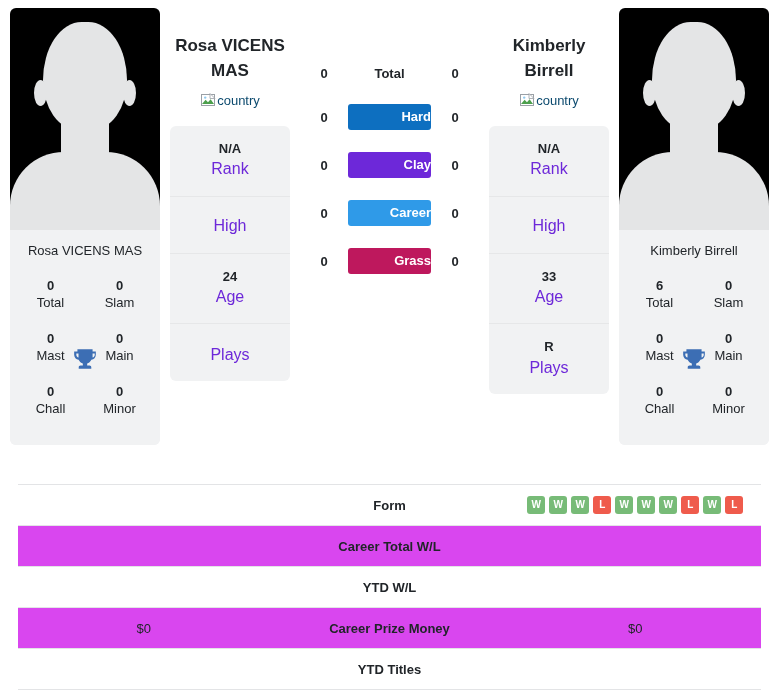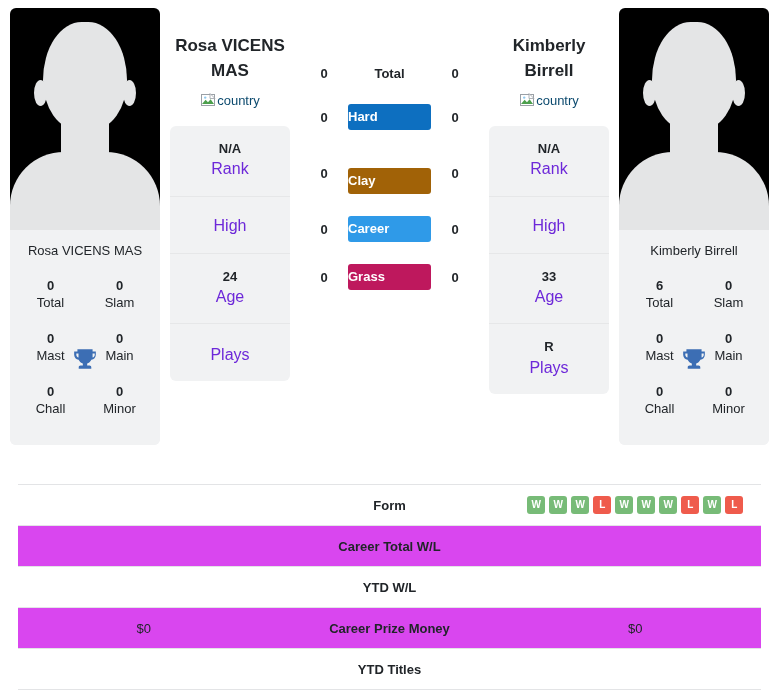--- a/index.html
+++ b/index.html
@@ -207,21 +207,21 @@
     text-align: center;
   }
   .surf-badge {
     display: block;
     width: 83px;
     padding: 6px 0 7px 0;
     border-radius: 3px;
     color: #ffffff;
     font-size: 13px;
     font-weight: bold;
-    text-align: left;
+    text-align: right;
     line-height: 1;
   }
   .surf-plain {
     font-size: 13px;
     font-weight: bold;
     color: #212529;
     text-align: center;
   }
 
   
@@ -368,21 +368,21 @@
       <div class="surf-row">
         <span class="surf-num">0</span>
         <span class="surf-mid">
           <span class="surf-badge" id="badge-hard" style="background: rgb(13, 111, 192);">Hard</span>
         </span>
         <span class="surf-num">0</span>
       </div>
       <div class="surf-row">
         <span class="surf-num">0</span>
         <span class="surf-mid">
-          <span class="surf-badge" id="badge-clay" style="background: #a16207; margin-top: 16px;">Clay</span>
+          <span class="surf-badge" id="badge-clay" style="background: #6d28d9;">Clay</span>
         </span>
         <span class="surf-num">0</span>
       </div>
       <div class="surf-row">
         <span class="surf-num">0</span>
         <span class="surf-mid">
           <span class="surf-badge" id="badge-indoor" style="background: rgb(47, 154, 232);">Career</span>
         </span>
         <span class="surf-num">0</span>
       </div>

